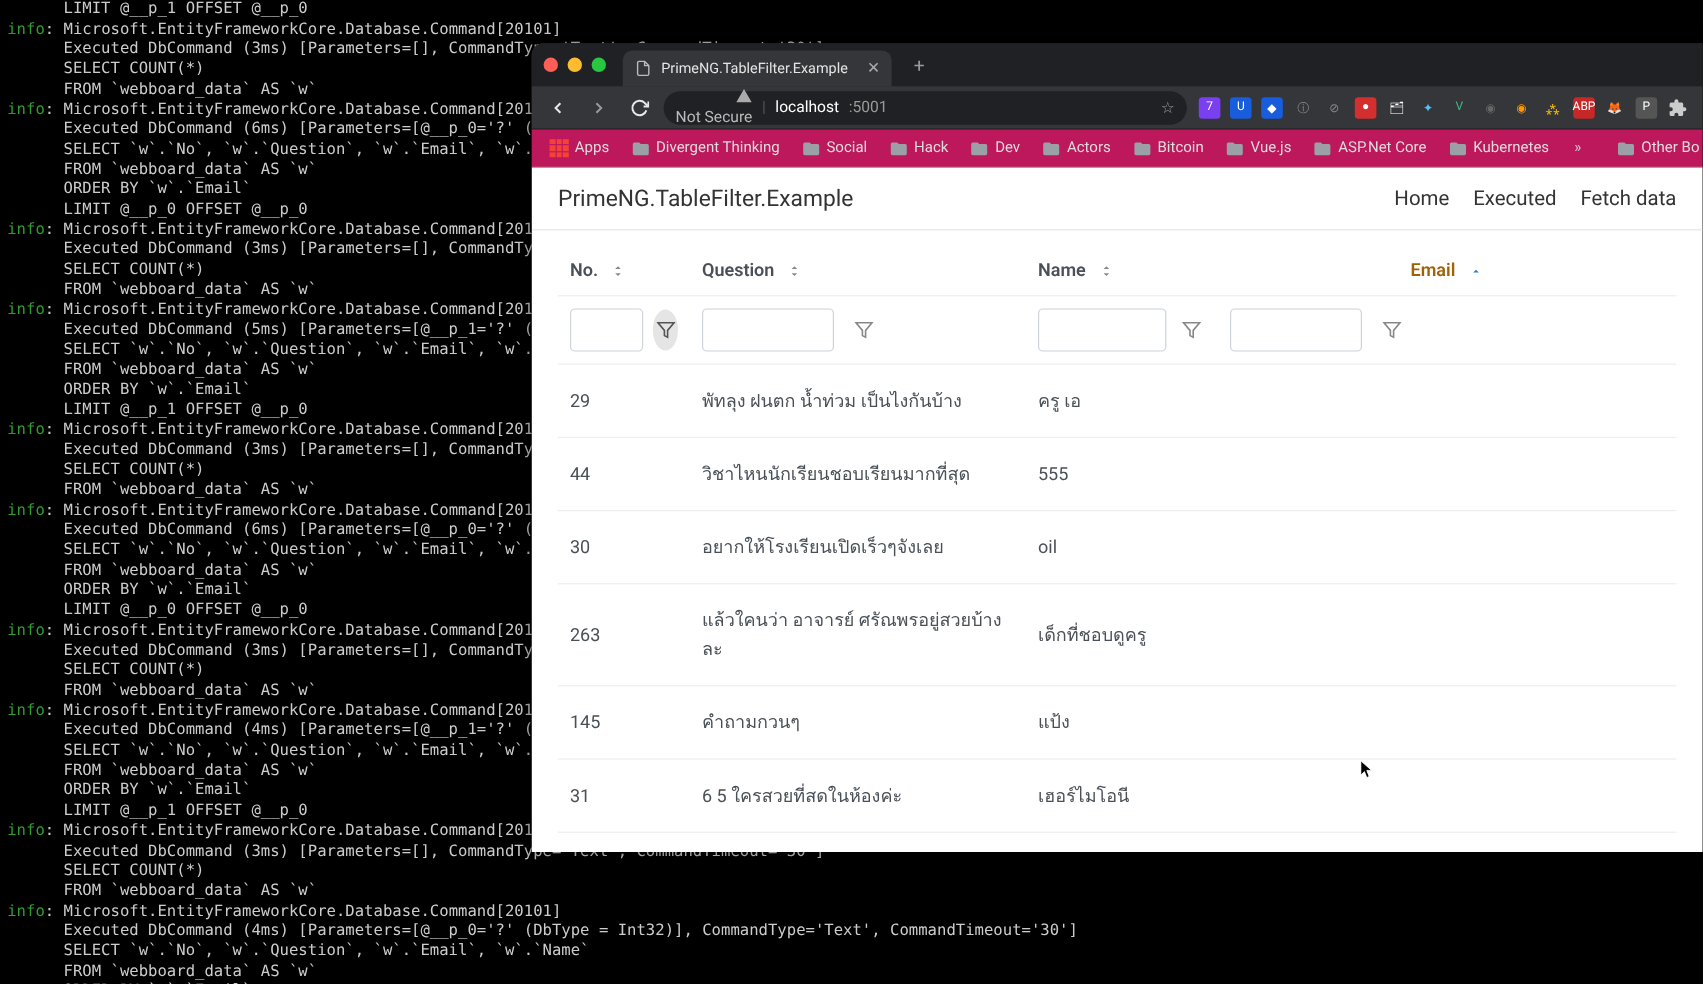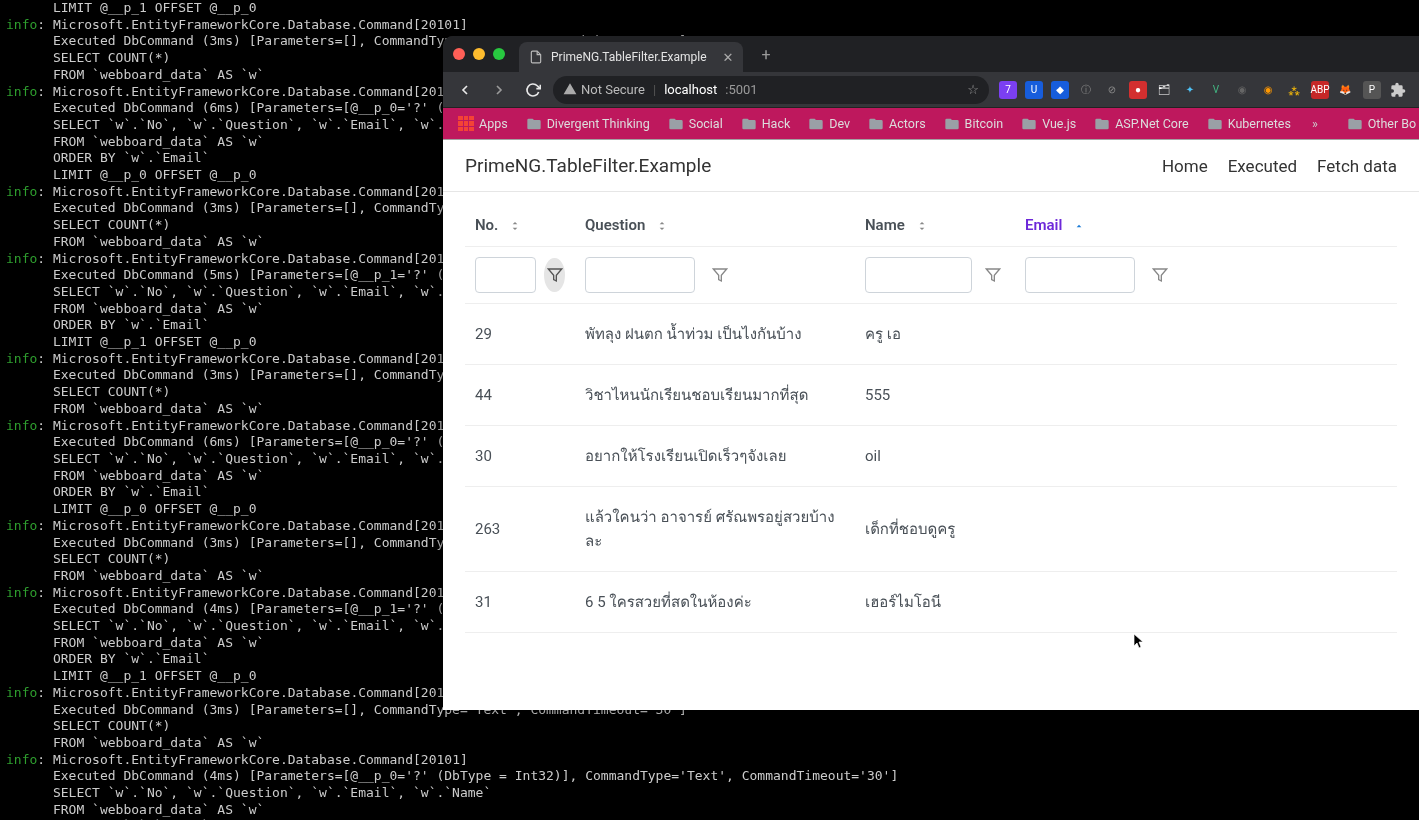--- a/index.html
+++ b/index.html
@@ -84,21 +84,21 @@
   background: #202124;
   border-radius: 16px;
   height: 28px;
   display: flex;
   align-items: center;
   padding: 0 10px;
   gap: 8px;
   color: #ccc;
   font-size: 13px;
 }
-.urlbox .warn { display: flex; align-items: flex-start; gap: 4px; color: #ccc; }
+.urlbox .warn { display: flex; align-items: flex-end; gap: 4px; color: #ccc; flex-direction: column; }
 .urlbox .sec { color: #bbb; }
 .urlbox .pipe { color: #555; }
 .urlbox .host { color: #fff; }
 .urlbox .port { color: #9a9a9a; }
 .urlstar { color: #9a9a9a; margin-left: auto; }
 .exticons { display: flex; gap: 8px; align-items: center; padding: 0 4px; }
 .ext { width: 18px; height: 18px; border-radius: 3px; display: inline-flex; align-items: center; justify-content: center; font-size: 10px; color: #fff; }
 .bmbar {
   height: 32px;
   background: #be185d;
@@ -135,21 +135,21 @@
 .tablewrap { padding: 12px 22px; }
 table.datatable { width: 100%; border-collapse: collapse; }
 table.datatable th {
   text-align: left;
   font-weight: 600;
   color: #495057;
   padding: 12px 10px;
   font-size: 15px;
   border-bottom: 1px solid #eee;
 }
-table.datatable th.sorted { color: #6d28d9; }
+table.datatable th.sorted { color: #a16207; text-align: center; }
 .sorticon { display: inline-flex; vertical-align: middle; margin-left: 6px; }
 .filterrow td { padding: 10px 10px; border-bottom: 1px solid #eee; }
 .filtercell { display: flex; align-items: center; gap: 8px; }
 .filtercell input {
   border: 1px solid #ced4da;
   border-radius: 4px;
   height: 36px;
   width: 100%;
   max-width: 110px;
   padding: 0 8px;
@@ -496,20 +496,26 @@
               <td>oil</td>
               <td></td>
             </tr>
             <tr>
               <td>263</td>
               <td>แล้วใคนว่า อาจารย์ ศรัณพรอยู่สวยบ้างละ</td>
               <td>เด็กที่ชอบดูครู</td>
               <td></td>
             </tr>
             <tr>
+              <td>145</td>
+              <td>คำถามกวนๆ</td>
+              <td>แป้ง</td>
+              <td></td>
+            </tr>
+            <tr>
               <td>31</td>
               <td>6 5 ใครสวยที่สดในห้องค่ะ</td>
               <td>เฮอร์ไมโอนี</td>
               <td></td>
             </tr>
           </tbody>
       </table>
     </div>
 
     <div class="cursor" style="left:691px; top:494px;">

